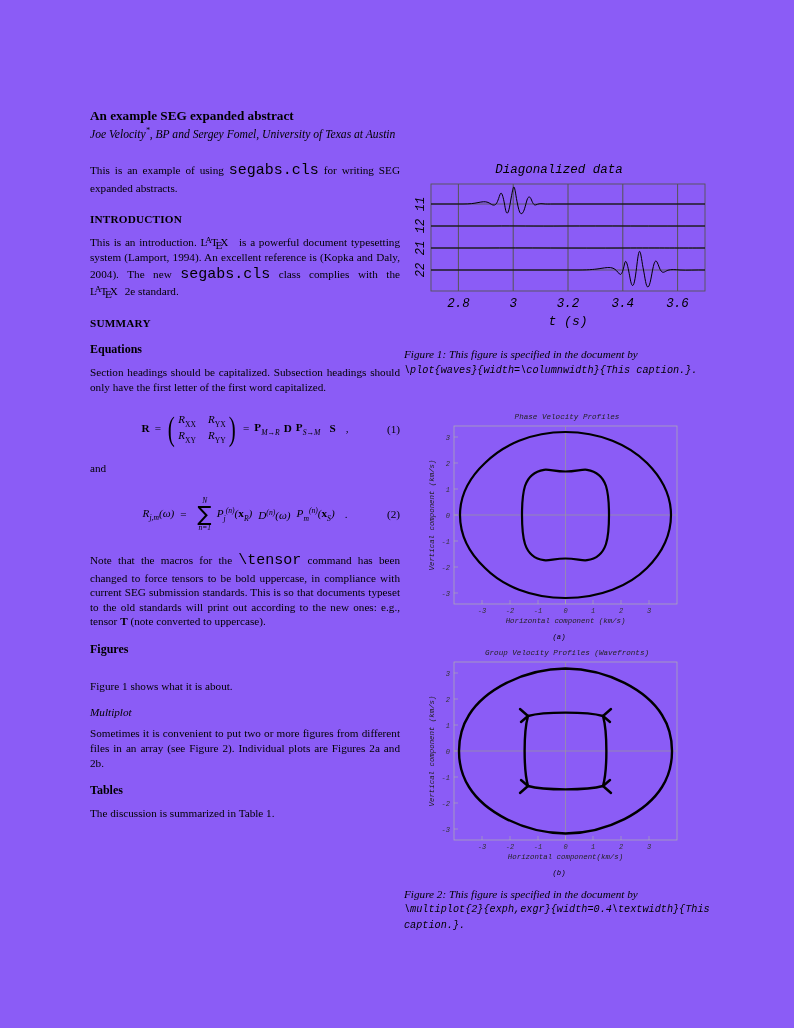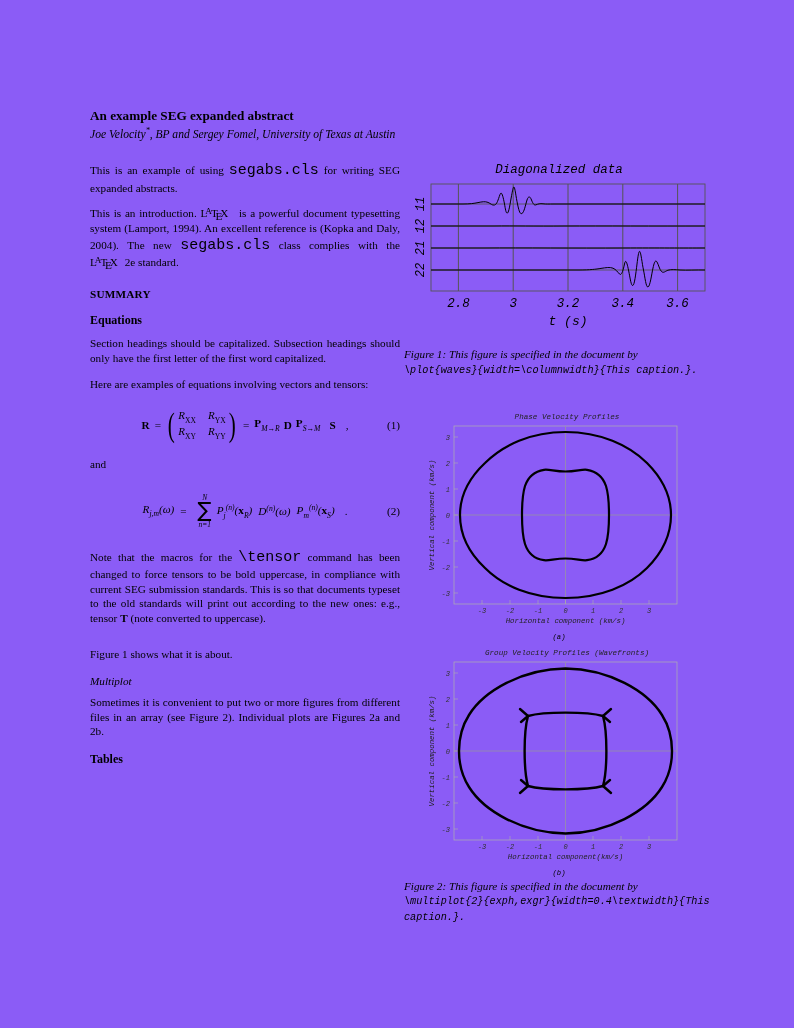--- a/index.html
+++ b/index.html
@@ -155,27 +155,27 @@
 
   <div class="col col-left">
 
     <div class="title">An example SEG expanded abstract</div>
     <div class="authors">
       <span>Joe Velocity</span><sup>*</sup><span>, BP and Sergey Fomel, University of Texas at Austin</span>
     </div>
 
     <p class="body">This is an example of using <span class="tt">segabs.cls</span> for writing SEG expanded abstracts.</p>
 
+    <div class="section">INTRODUCTION</div>
     <p class="body"><span>This is an introduction. </span><span class="latex">L<span class="a">A</span><span class="t">T</span><span class="e">E</span><span class="x">X</span></span><span> is a powerful document typesetting system (Lamport, 1994). An excellent reference is (Kopka and Daly, 2004). The new </span><span class="tt">segabs.cls</span><span> class complies with the </span><span class="latex">L<span class="a">A</span><span class="t">T</span><span class="e">E</span><span class="x">X</span></span><span>2e standard.</span></p>
 
     <div class="section">SUMMARY</div>
 
     <div class="subsection">Equations</div>
     <p class="body">Section headings should be capitalized.  Subsection headings should only have the first letter of the first word capitalized.</p>
-    <p class="body">Here are examples of equations involving vectors and tensors:</p>
 
     <div class="eqwrap">
       <div class="eqbody">
         <span class="bf">R</span>
         <span style="margin:0 5px">=</span>
         <span class="paren">(</span>
         <span class="mat">
           <span>R<sub>XX</sub></span>
           <span>R<sub>YX</sub></span>
           <span>R<sub>XY</sub></span>
@@ -206,26 +206,28 @@
         <span class="it">P<sub class="sm it">j</sub><sup class="sm">(n)</sup>(<span class="bf" style="font-style:normal">x</span><sub class="sm it">R</sub>)</span>
         <span class="it" style="margin-left:6px">D<sup class="sm">(n)</sup>(ω)</span>
         <span class="it" style="margin-left:6px">P<sub class="sm it">m</sub><sup class="sm">(n)</sup>(<span class="bf" style="font-style:normal">x</span><sub class="sm it">S</sub>)</span>
         <span style="margin-left:10px">.</span>
       </div>
       <div class="eqnum">(2)</div>
     </div>
 
     <p class="body"><span>Note that the macros for the </span><span class="tt">\tensor</span><span> command has been changed to force tensors to be bold uppercase, in compliance with current SEG submission standards.  This is so that documents typeset to the old standards will print out according to the new ones: e.g., tensor </span><span class="bf">T</span><span> (note converted to uppercase).</span></p>
 
+    <div class="subsection">Figures</div>
     <p class="body" style="margin-top:22px">Figure 1 shows what it is about.</p>
 
     <div class="subsection-it">Multiplot</div>
     <p class="body">Sometimes it is convenient to put two or more figures from different files in an array (see Figure 2).  Individual plots are Figures 2a and 2b.</p>
 
     <div class="subsection">Tables</div>
+    <p class="body">The discussion is summarized in Table 1.</p>
   </div>
 
   <div class="col col-right">
 
     <div class="fig-block" style="margin-top:48px">
       <svg width="310" height="178" viewBox="0 0 310 178">
 
         <text x="155" y="17" text-anchor="middle" font-family="Liberation Mono, monospace" font-size="12.5" fill="#000">Diagonalized data</text>
 
         <rect x="27" y="28" width="274" height="107" fill="none" stroke="#555" stroke-width="0.9"></rect>
@@ -439,20 +441,20 @@
           <text x="189" y="206">1</text>
           <text x="217" y="206">2</text>
           <text x="245" y="206">3</text>
         </g>
 
         <text x="161.5" y="216" text-anchor="middle" font-family="Liberation Mono, monospace" font-size="7.4" fill="#222">Horizontal component(km/s)</text>
         <text transform="translate(30,108) rotate(-90)" text-anchor="middle" font-family="Liberation Mono, monospace" font-size="7.4" fill="#222">Vertical component  (km/s)</text>
       </svg>
       <div class="plotlabel">(b)</div>
 
-      <p class="figcap" style="margin-top:2px">
+      <p class="figcap" style="margin-top:10px">
         <span>Figure 2:  This figure is specified in the document by</span><br>
         <span class="tt">\multiplot{2}{exph,exgr}{width=0.4\textwidth}{This caption.}.</span>
       </p>
     </div>
 
   </div>
 </div>
 
 </body></html>

